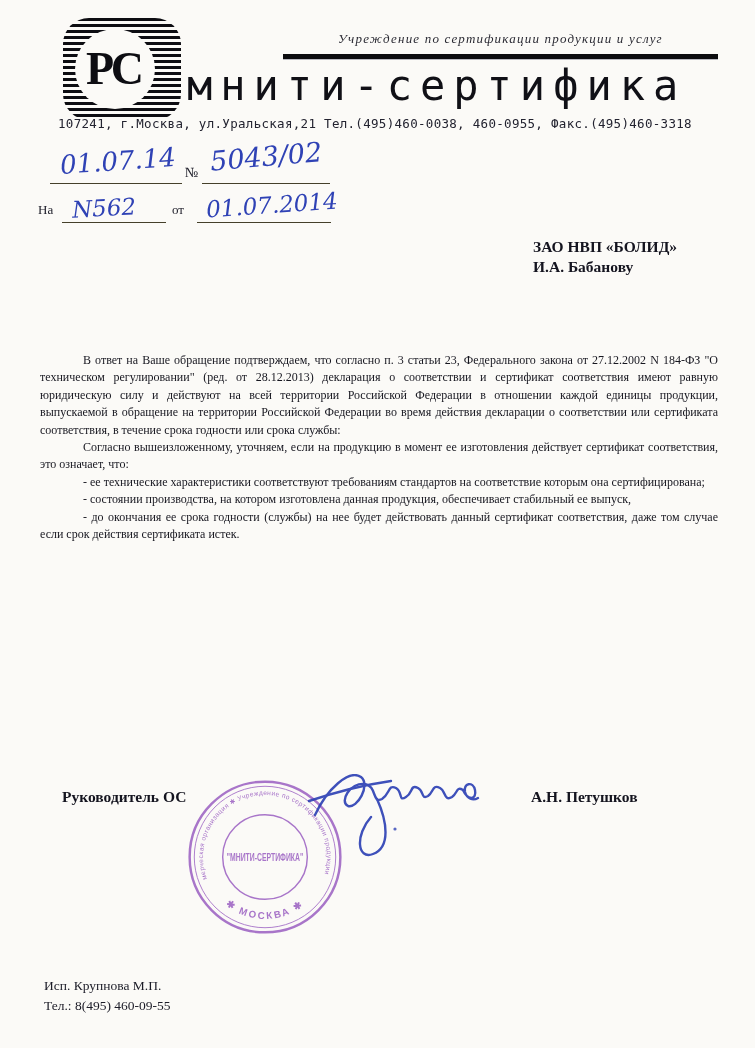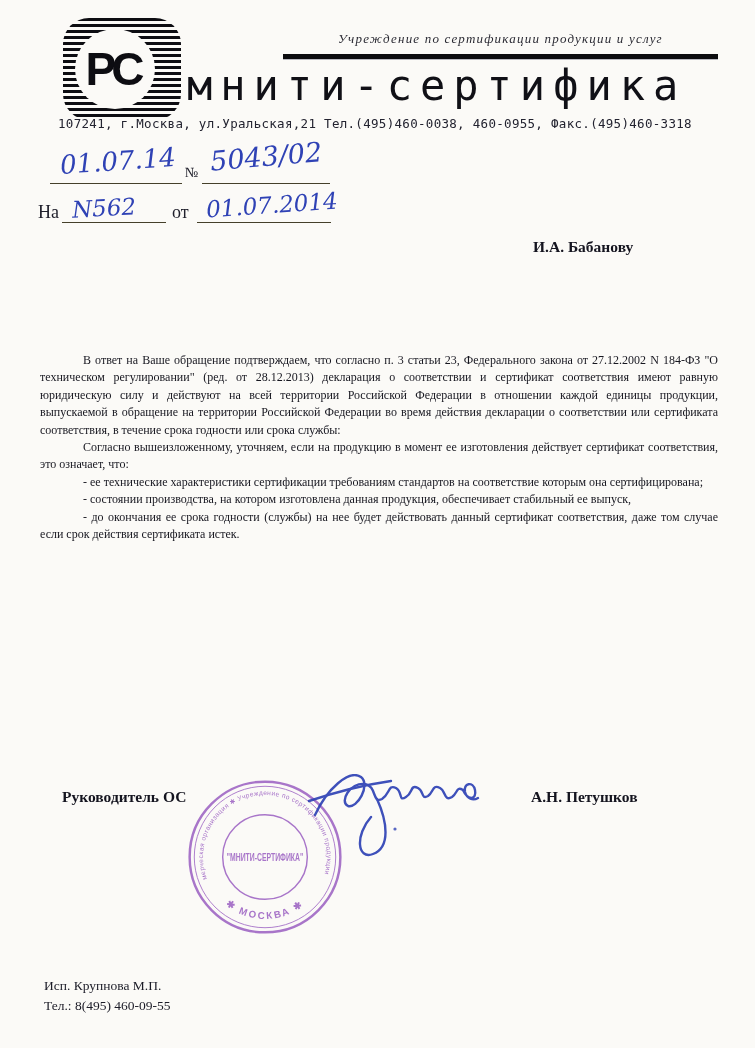--- a/index.html
+++ b/index.html
@@ -12,21 +12,21 @@
   .logo{
     position:absolute;left:63px;top:18px;width:118px;height:102px;
     border-radius:26px;
     background:repeating-linear-gradient(to bottom,#0d0d12 0 3px,#fbfaf7 3px 6px);
   }
   .logo-circle{
     position:absolute;left:12px;top:11px;width:80px;height:80px;border-radius:50%;
     background:#fbfaf7;display:flex;align-items:center;justify-content:center;
   }
   .logo-letters{
-    font-family:Liberation Sans, sans-serif;font-weight:bold;font-size:46px;color:#0d0d12;
+    font-family:Liberation Serif, serif;font-weight:bold;font-size:46px;color:#0d0d12;
     letter-spacing:-4px;line-height:1;padding-right:4px;
   }
   .tagline{
     position:absolute;left:283px;top:31px;width:435px;text-align:center;
     font-family:Liberation Serif, serif;font-style:italic;font-size:13px;
     letter-spacing:1.2px;color:#2a2a33;white-space:nowrap;
   }
   .rule{
     position:absolute;left:283px;top:54px;width:435px;height:5px;background:#0c0c0f;
     box-shadow:0 1px 0 rgba(60,60,90,.35);
@@ -48,21 +48,21 @@
   }
   .ref-date{position:absolute;left:60px;top:146px;font-size:26px;transform:rotate(-4deg);}
   .ref-num{position:absolute;left:210px;top:141px;font-size:27px;transform:rotate(-5deg);}
   .ref-na-val{position:absolute;left:72px;top:195px;font-size:23px;transform:rotate(-3deg);}
   .ref-ot-val{position:absolute;left:206px;top:192px;font-size:23px;transform:rotate(-4deg);}
   .u-line{position:absolute;height:0;border-bottom:1.6px solid #45402a;}
   .u1{left:50px;top:183px;width:132px;}
   .u2{left:202px;top:183px;width:128px;}
   .u3{left:62px;top:222px;width:104px;}
   .u4{left:197px;top:222px;width:134px;}
-  .ref-label{position:absolute;font-size:18px;color:#20202c;}
+  .ref-label{position:absolute;font-size:13px;color:#20202c;}
   .lbl-no{left:185px;top:165px;font-size:14px;}
   .lbl-na{left:38px;top:202px;}
   .lbl-ot{left:172px;top:202px;}
   
   .recipient{
     position:absolute;left:533px;top:237px;font-weight:bold;font-size:15.5px;
     line-height:20px;color:#14141f;
   }
   
   .body-text{
@@ -101,27 +101,28 @@
   <div class="u-line u1"></div>
   <div class="u-line u2"></div>
   <span class="ref-label lbl-na">На</span>
   <span class="hand ref-na-val">N562</span>
   <span class="ref-label lbl-ot">от</span>
   <span class="hand ref-ot-val">01.07.2014</span>
   <div class="u-line u3"></div>
   <div class="u-line u4"></div>
 
   <div class="recipient">
+    <div>ЗАО НВП «БОЛИД»</div>
     <div>И.А. Бабанову</div>
   </div>
 
   <div class="body-text">
     <p>В ответ на Ваше обращение подтверждаем, что согласно п. 3 статьи 23, Федерального закона от 27.12.2002 N 184-ФЗ "О техническом регулировании" (ред. от 28.12.2013) декларация о соответствии и сертификат соответствия имеют равную юридическую силу и действуют на всей территории Российской Федерации в отношении каждой единицы продукции, выпускаемой в обращение на территории Российской Федерации во время действия декларации о соответствии или сертификата соответствия, в течение срока годности или срока службы:</p>
     <p>Согласно вышеизложенному, уточняем, если на продукцию в момент ее изготовления действует сертификат соответствия, это означает, что:</p>
-    <p>- ее технические характеристики сертификации требованиям стандартов на соответствие которым она сертифицирована;</p>
+    <p>- ее технические характеристики соответствуют требованиям стандартов на соответствие которым она сертифицирована;</p>
     <p>- состоянии производства, на котором изготовлена данная продукция, обеспечивает стабильный ее выпуск,</p>
     <p>- до окончания ее срока годности (службы) на нее будет действовать данный сертификат соответствия, даже  том случае если срок действия сертификата истек.</p>
   </div>
 
   <div class="sig-role">Руководитель ОС</div>
   <div class="sig-name">А.Н. Петушков</div>
 
   <svg class="stamp" width="160" height="160" viewBox="0 0 155 155">
     <defs>
       <path id="arcTop" d="M 21.1,98 A 60 60 0 1 1 133.9,98" fill="none"></path>

